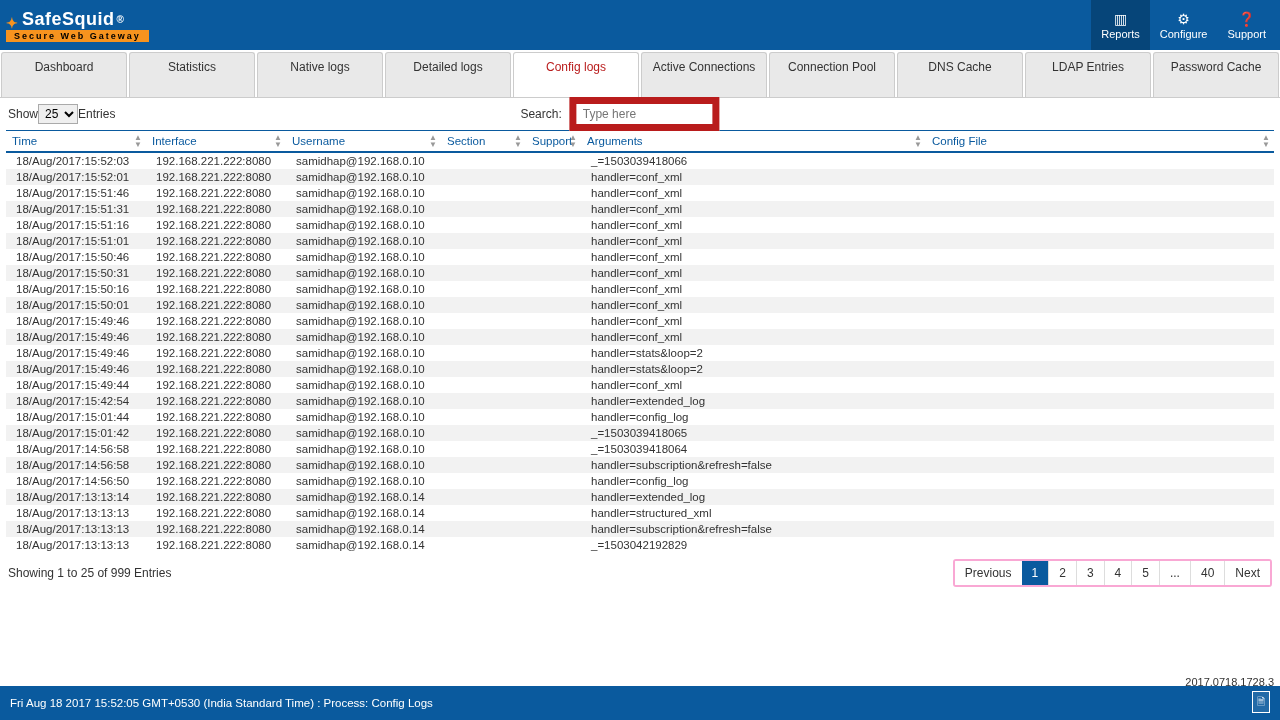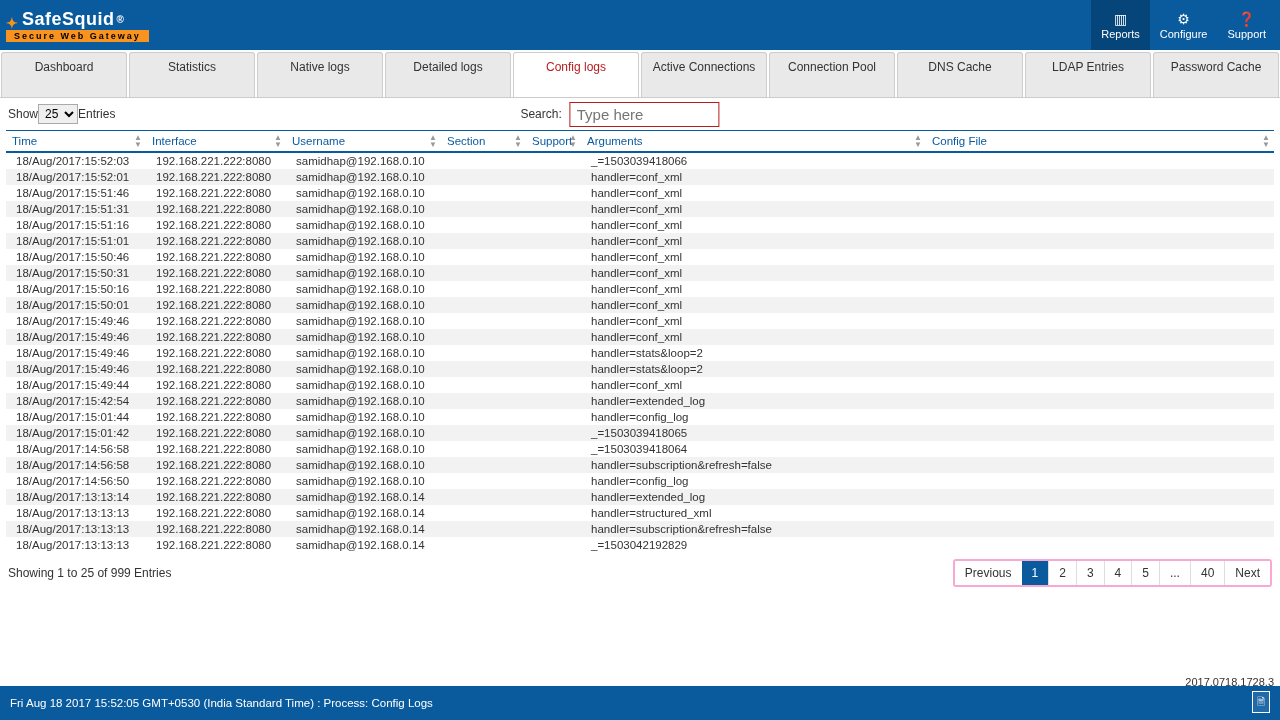--- a/index.html
+++ b/index.html
@@ -16,21 +16,21 @@
   .topbtn .ico { font-size:14px; line-height:1; }
   
   .tabs { display:flex; background:#fff; border-bottom:1px solid #ccc; height:48px; }
   .tab { flex:1; text-align:center; padding:7px 4px; font-size:12px; color:#333; background:#e9e9e9; border:1px solid #ccc; border-bottom:none; margin:2px 1px 0 1px; border-radius:3px 3px 0 0; cursor:pointer; white-space:nowrap; }
   .tab.active { background:#fff; color:#b91c1c; font-weight:500; }
   
   .controls { display:flex; align-items:center; padding:6px 8px; gap:6px; font-size:12px; }
   .controls .left { display:flex; align-items:center; }
   .controls select { border:1px solid #aaa; padding:1px 2px; font-size:12px; }
   .controls .searchwrap { margin-left:auto; margin-right:auto; display:flex; align-items:center; gap:8px; position:absolute; left:50%; transform:translateX(-60%); }
-  .controls input[type=text] { border:1px solid #b91c1c; padding:3px 6px; width:150px; font-size:15px; }
+  .controls input[type=text] { border:7px solid #b91c1c; padding:3px 6px; width:150px; font-size:12px; }
   
   .tablewrap { padding:0 6px; }
   table { width:100%; border-collapse:collapse; font-size:11.5px; }
   thead th { text-align:left; font-weight:normal; color:#0a5a9e; border-top:1px solid #0a5a9e; border-bottom:2px solid #0a5a9e; padding:4px 6px; position:relative; cursor:pointer; background:#fff; }
   thead th .sorticons { position:absolute; right:4px; top:3px; font-size:8px; color:#999; line-height:7px; }
   tbody td { padding:2px 6px 2px 10px; border:none; white-space:nowrap; }
   tbody tr:nth-child(even) { background:#f2f2f2; }
   
   .tablefooter { display:flex; align-items:center; padding:6px 8px 4px 8px; font-size:12px; }
   .paginator { margin-left:auto; display:flex; border:2px solid #f9a8d4; border-radius:3px; overflow:hidden; }

